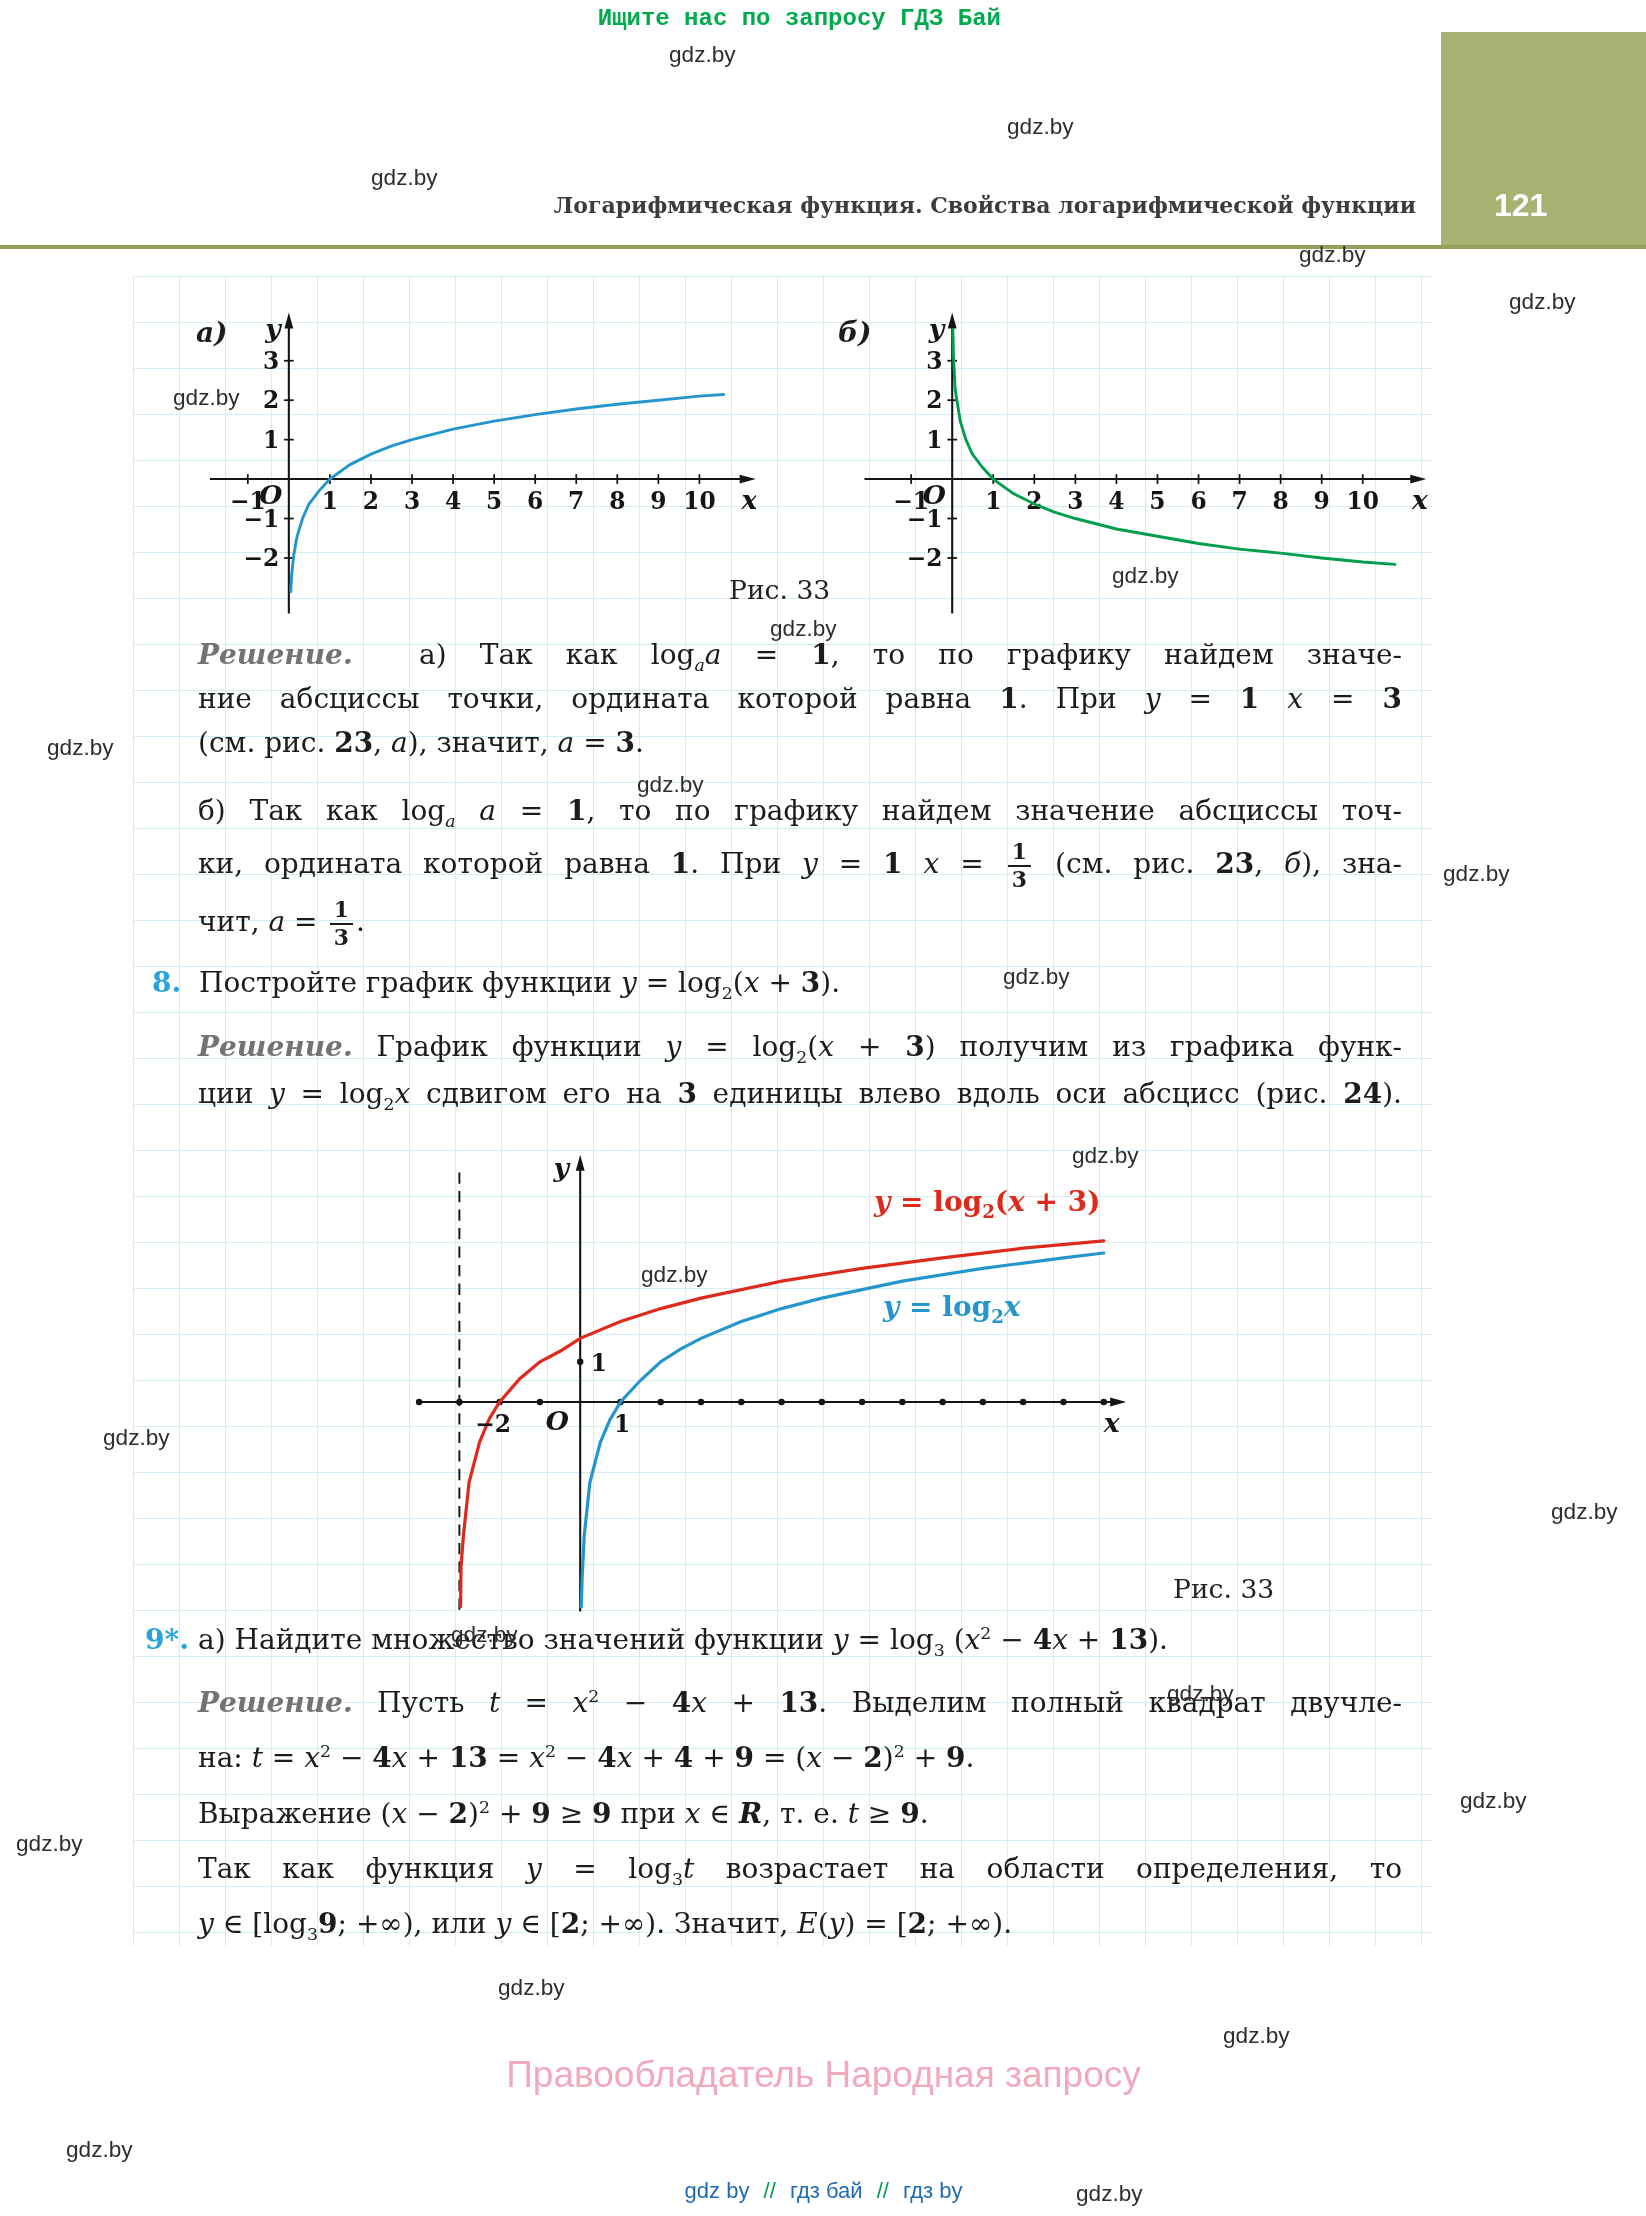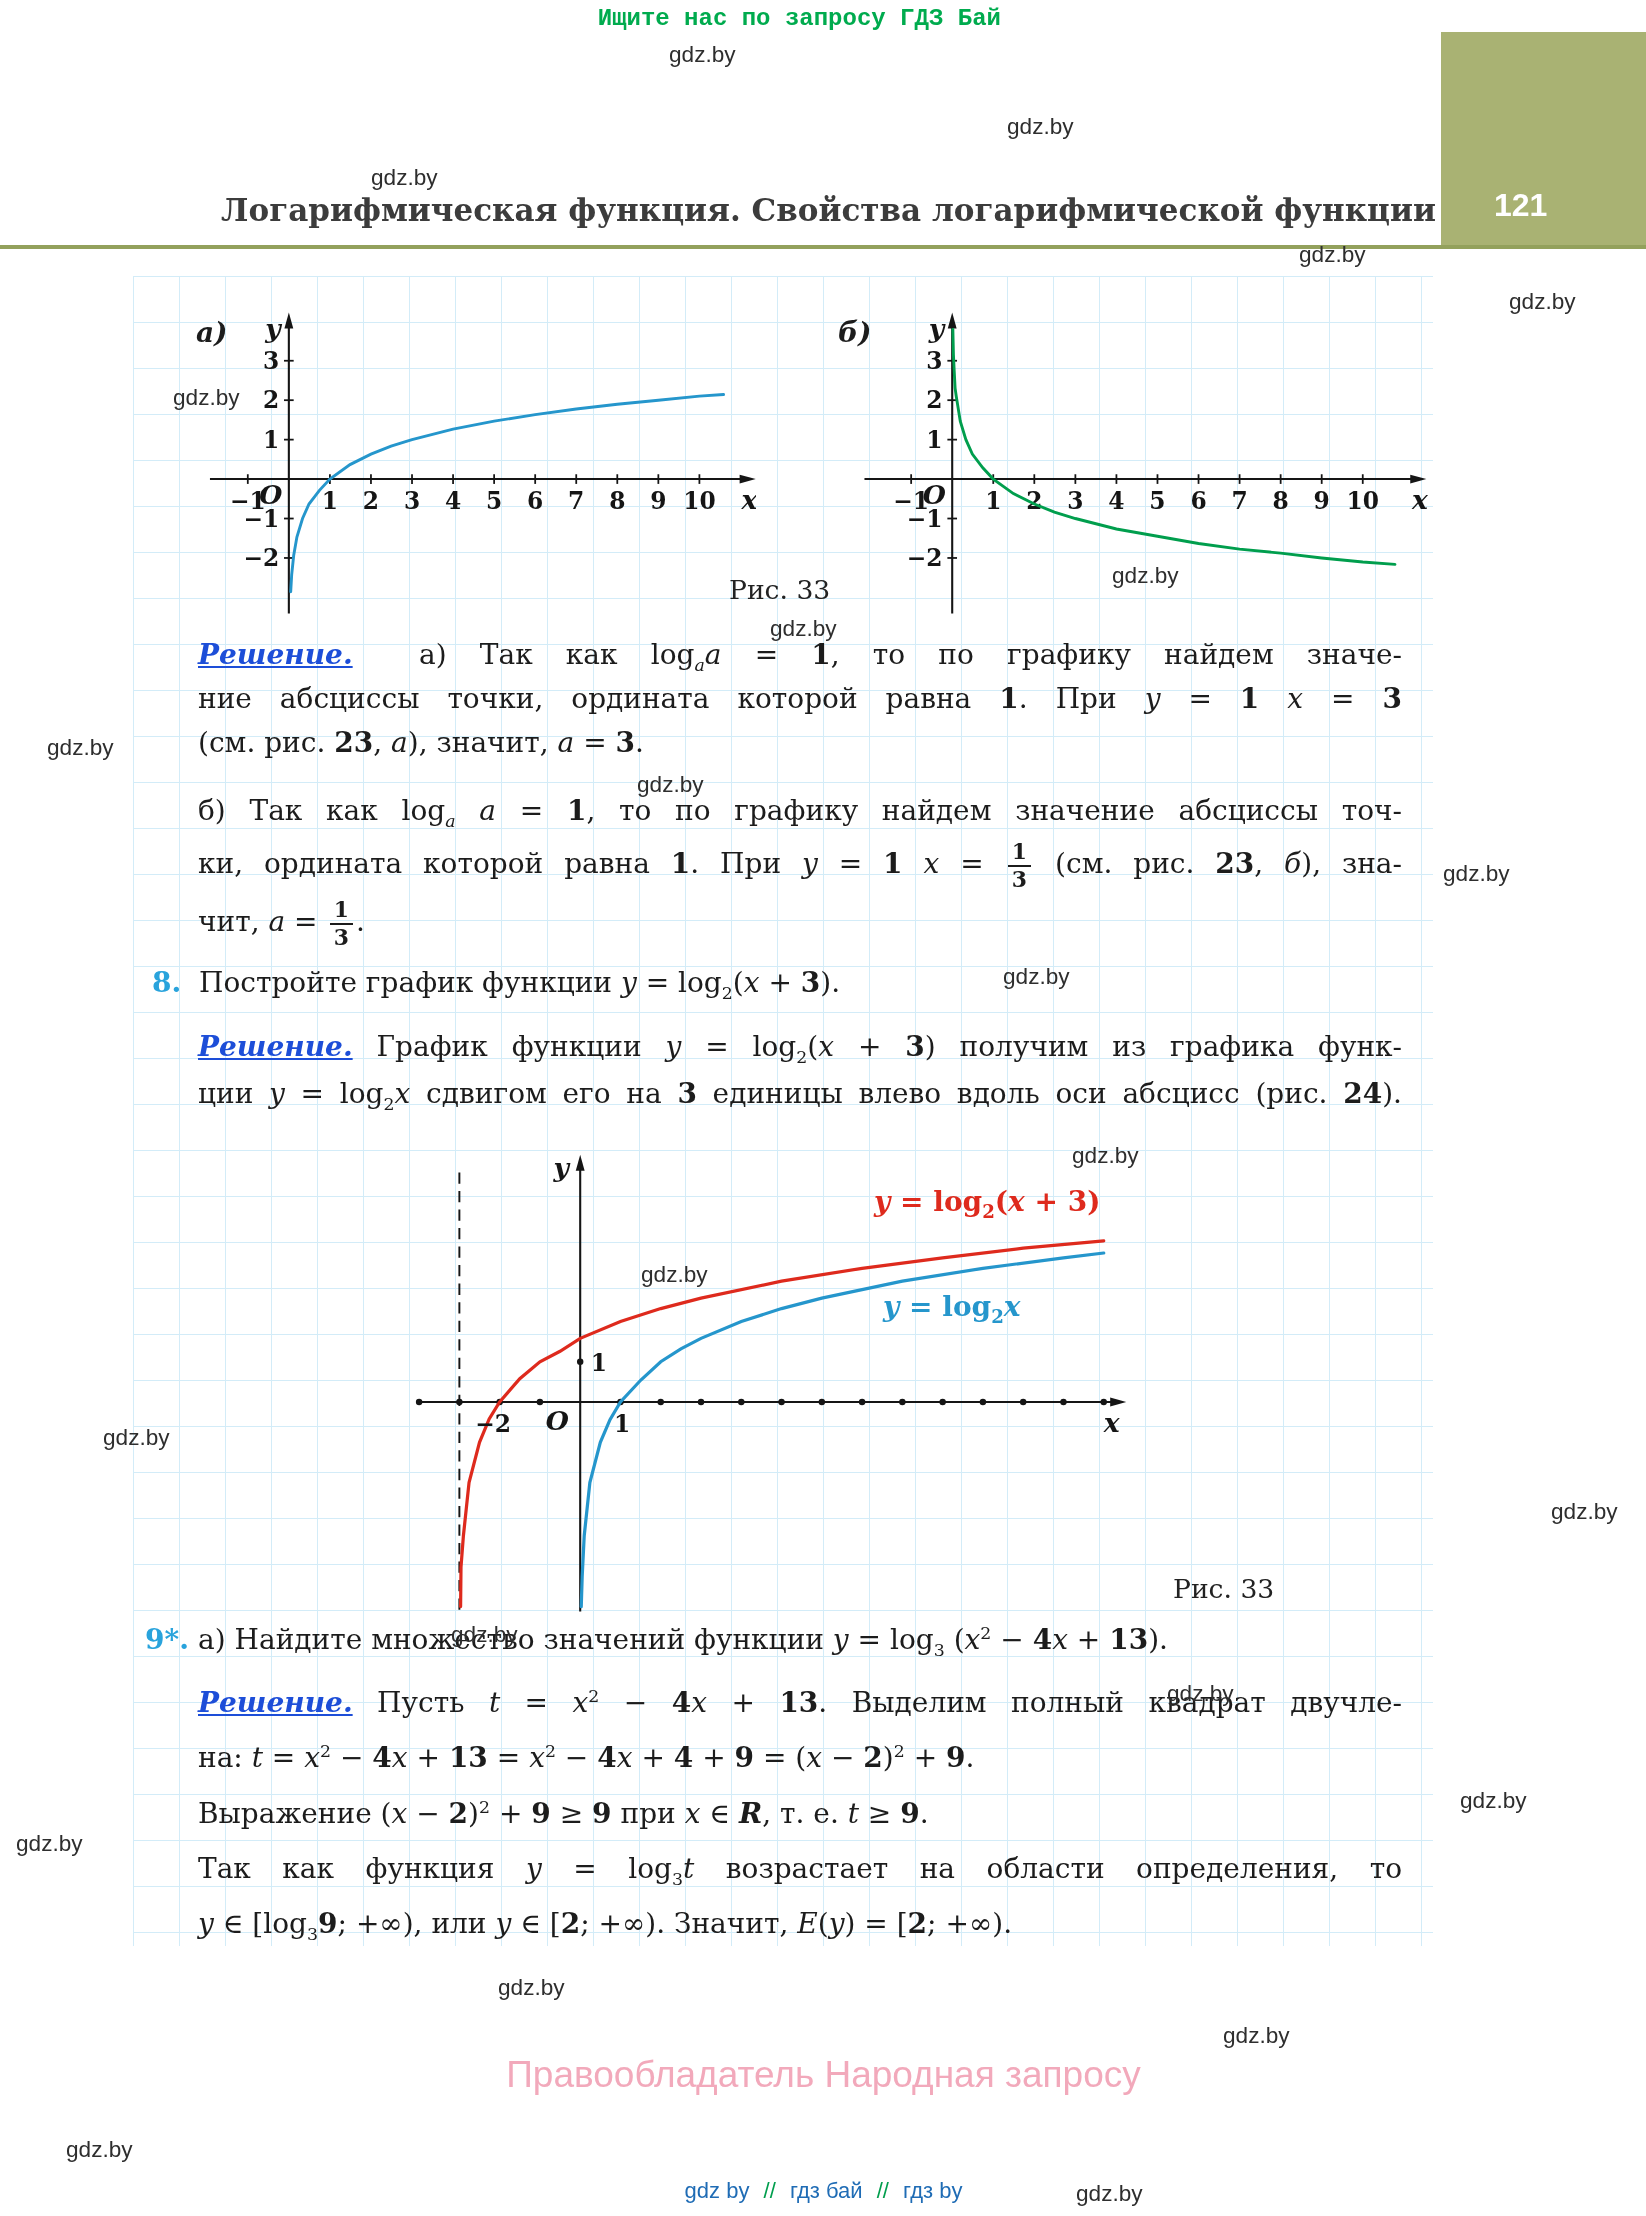--- a/index.html
+++ b/index.html
@@ -9,21 +9,21 @@
   
   .grid-paper { position:absolute; left:133px; top:276px; width:1300px; height:1670px;
     background-image: linear-gradient(#d3ecf8 1.2px, transparent 1.2px),
                       linear-gradient(90deg, #d3ecf8 1.2px, transparent 1.2px);
     background-size:46px 46px; background-position:0 0; }
 
   
   .top-banner { position:absolute; top:4.8px; left:50%; transform:translateX(-56%);
     font-family:Liberation Mono, monospace; font-weight:bold; font-size:24px; color:#00ab4e; white-space:nowrap; }
   .header-title { position:absolute; top:192px; left:0; width:1416px; text-align:right;
-    font-weight:bold; font-size:31px; color:#3c3c3c; white-space:nowrap;padding-left:20px; }
+    font-weight:bold; font-size:22px; color:#3c3c3c; white-space:nowrap; }
   .page-number-box { position:absolute; left:1441px; top:32px; width:206px; height:213px; background:#a9b273; }
   .page-number { position:absolute; left:53px; bottom:21px; color:#ffffff; font-weight:bold;
     font-size:32px; font-family:"Liberation Sans", sans-serif; }
   .header-rule { position:absolute; left:0; top:245px; width:1647px; height:4px; background:#93a15c; }
 
   
   .fig { position:absolute; }
   .axis { stroke:#151515; stroke-width:2.6; fill:none; }
   .tick { stroke:#151515; stroke-width:2.2; }
   .axhead { fill:#151515; }
@@ -46,21 +46,21 @@
   .para { position:absolute; width:1204px; }
   .line { width:1204px; font-size:28px; line-height:44px; color:#1c1c1c; }
   .jl { text-align:justify; text-align-last:justify; }
   .abs { position:absolute; }
   .fracline { line-height:64px; }
   .lh58 .line { line-height:47px; }
   .sp14 .line { margin-bottom:11.3px; }
   .line i, .task i { font-style:italic; }
   .line sub, .task sub { font-size:0.62em; line-height:0; }
   .line sup, .task sup { font-size:0.62em; line-height:0; }
-  .sol { color:#1d4ed8; font-style:italic; font-weight:bold;text-decoration:underline; }
+  .sol { color:#737373; font-style:italic; font-weight:bold; }
   .frac { display:inline-flex; flex-direction:column; align-items:center; vertical-align:middle;
           font-size:0.78em; line-height:1.15; font-weight:bold; margin:0 3.2px; }
   .frac .den { border-top:2px solid #1c1c1c; padding:0 4px; }
   .frac .num { padding:0 4px; }
   .task { position:absolute; font-size:28px; line-height:44px; color:#1c1c1c; white-space:nowrap; }
   .task-num { display:inline-block; color:#29a3dc; font-weight:bold; }
 
   
   .copyright { position:absolute; top:2054px; left:0; width:1647px; text-align:center;
     font-family:"Liberation Sans", sans-serif; font-size:37px; color:#f2a9bb; }

